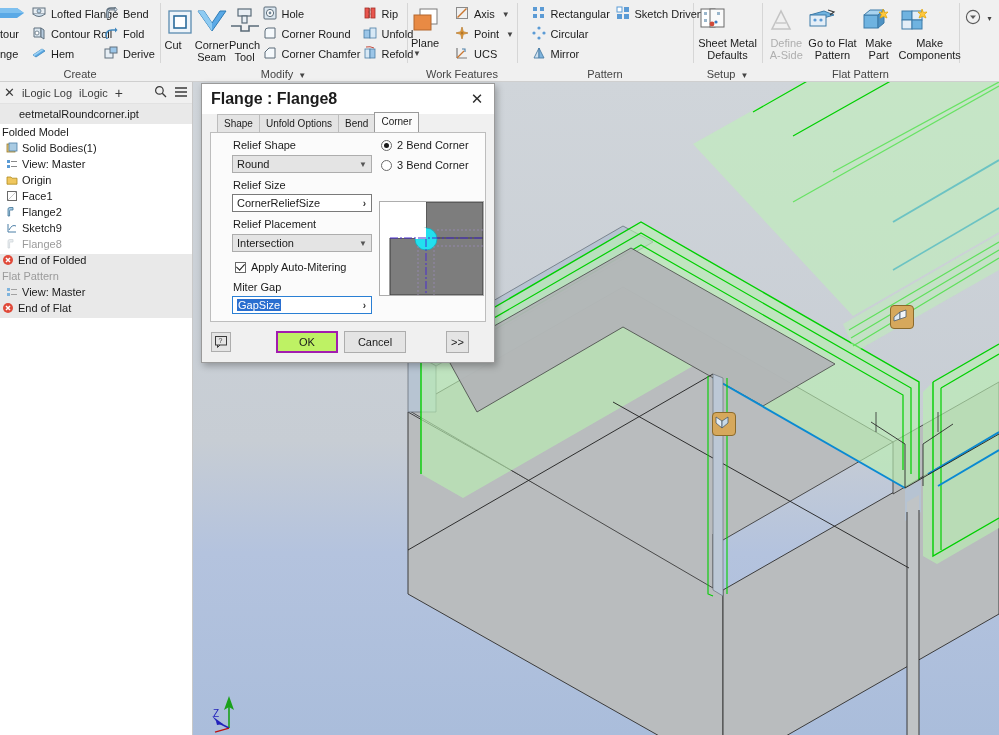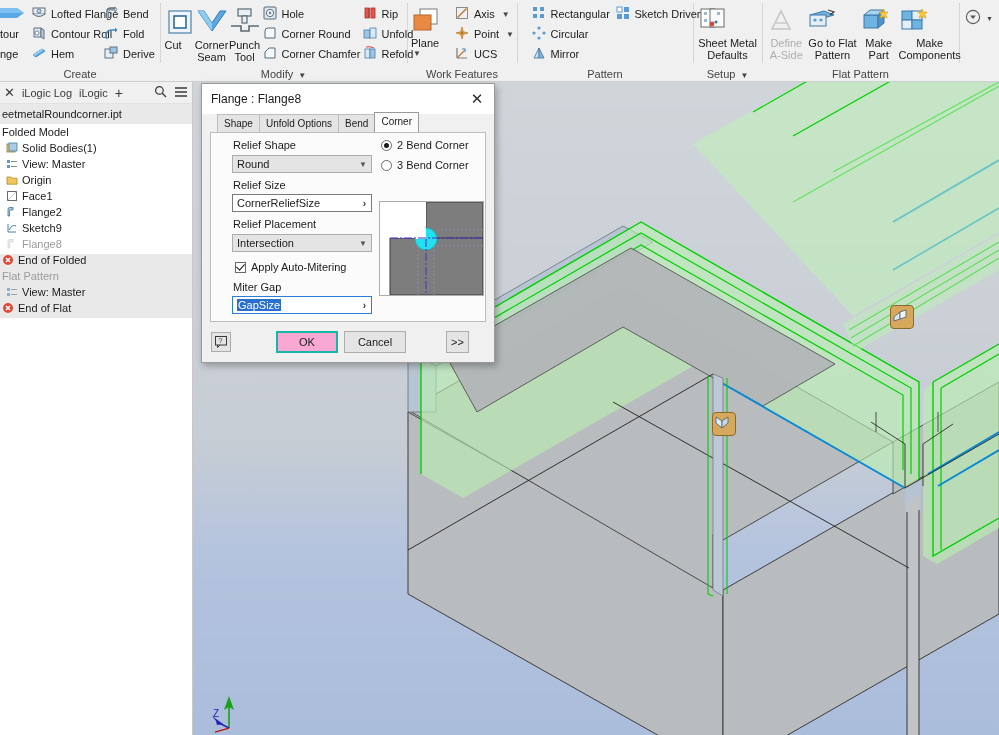--- a/index.html
+++ b/index.html
@@ -52,21 +52,21 @@
     display: flex; flex-direction: column;
   }
   #browser-tabs {
     height: 22px; background: #f0f0f0; display: flex; align-items: center;
     padding: 0 4px; gap: 7px; border-bottom: 1px solid #e2e2e2;
   }
   #browser-tabs .btab { font-size: 11px; color: #3a3a3a; }
   #browser-tabs .spacer { flex: 1; }
   #doc-title {
     height: 20px; line-height: 20px; background: #e9e9e9; font-size: 11px;
-    padding-left: 2px; color: #1b1b1b; overflow: hidden; white-space: nowrap;
+    padding-left: 19px; color: #1b1b1b; overflow: hidden; white-space: nowrap;
   }
   #tree { flex: 1; overflow: hidden; padding-top: 2px; }
   .trow {
     height: 16px; display: flex; align-items: flex-start; gap: 4px;
     font-size: 11px; padding-left: 2px; white-space: nowrap;
   }
   .trow.sel { background: #e9e9e9; }
   .trow .tlbl { color: #1b1b1b; }
   .trow.grey .tlbl { color: #9b9b9b; }
   .trow.hdr .tlbl { color: #1b1b1b; }
@@ -83,21 +83,21 @@
   #dialog {
     position: absolute; left: 201px; top: 83px; width: 294px; height: 280px;
     background: #f0f0f0; border: 1px solid #9a9a9a;
     box-shadow: 2px 3px 7px rgba(0,0,0,.28);
     display: flex; flex-direction: column;
   }
   #dlg-title {
     height: 30px; background: #ffffff; display: flex; align-items: center;
     padding: 0 2px 0 9px; border-bottom: 1px solid #ffffff;
   }
-  #dlg-title .t { font-size: 12px; color: #1b1b1b; flex: 1; }
+  #dlg-title .t { font-size: 16px; color: #1b1b1b; flex: 1; font-weight: bold; }
   #dlg-close {
     width: 30px; height: 28px; display: flex; align-items: center; justify-content: center;
     font-size: 15px; color: #2b2b2b; cursor: default;
   }
   #dlg-tabs { display: flex; height: 18px; padding-left: 15px; background: #f0f0f0; align-items: flex-end; }
   .dtab {
     font-size: 10px; padding: 2px 6px 2px 6px; height: 18px; line-height: 14px;
     border: 1px solid #bdbdbd; border-bottom: none; background: #e4e4e4;
     margin-right: -1px; color: #1b1b1b; cursor: default;
   }
@@ -130,21 +130,21 @@
     content: ""; position: absolute; left: 2px; top: -1px; width: 4px; height: 7px;
     border: solid #1b1b1b; border-width: 0 1.5px 1.5px 0; transform: rotate(42deg);
   }
   #preview { position: absolute; left: 168px; top: 68px; width: 105px; height: 95px;
              border: 1px solid #adadad; background: #fff; overflow: hidden; }
   #dlg-foot { height: 40px; display: flex; align-items: center; padding: 0 9px; gap: 0; }
   .dbtn {
     height: 22px; background: #e4e4e4; border: 1px solid #adadad; font-size: 11px;
     display: flex; align-items: center; justify-content: center; color: #1b1b1b; cursor: default;
   }
-  .dbtn.primary { border: 2px solid #14b8a6; background: #f9a8d4; text-align: center; }
+  .dbtn.primary { border: 2px solid #a21caf; background: #bef264; text-align: center; }
   #help-btn { width: 20px; height: 20px; }
 </style>
 </head>
 <body>
 
 <div id="app">
 
   <div id="ribbon">
 
     <div class="rpanel" style="width:160px">

